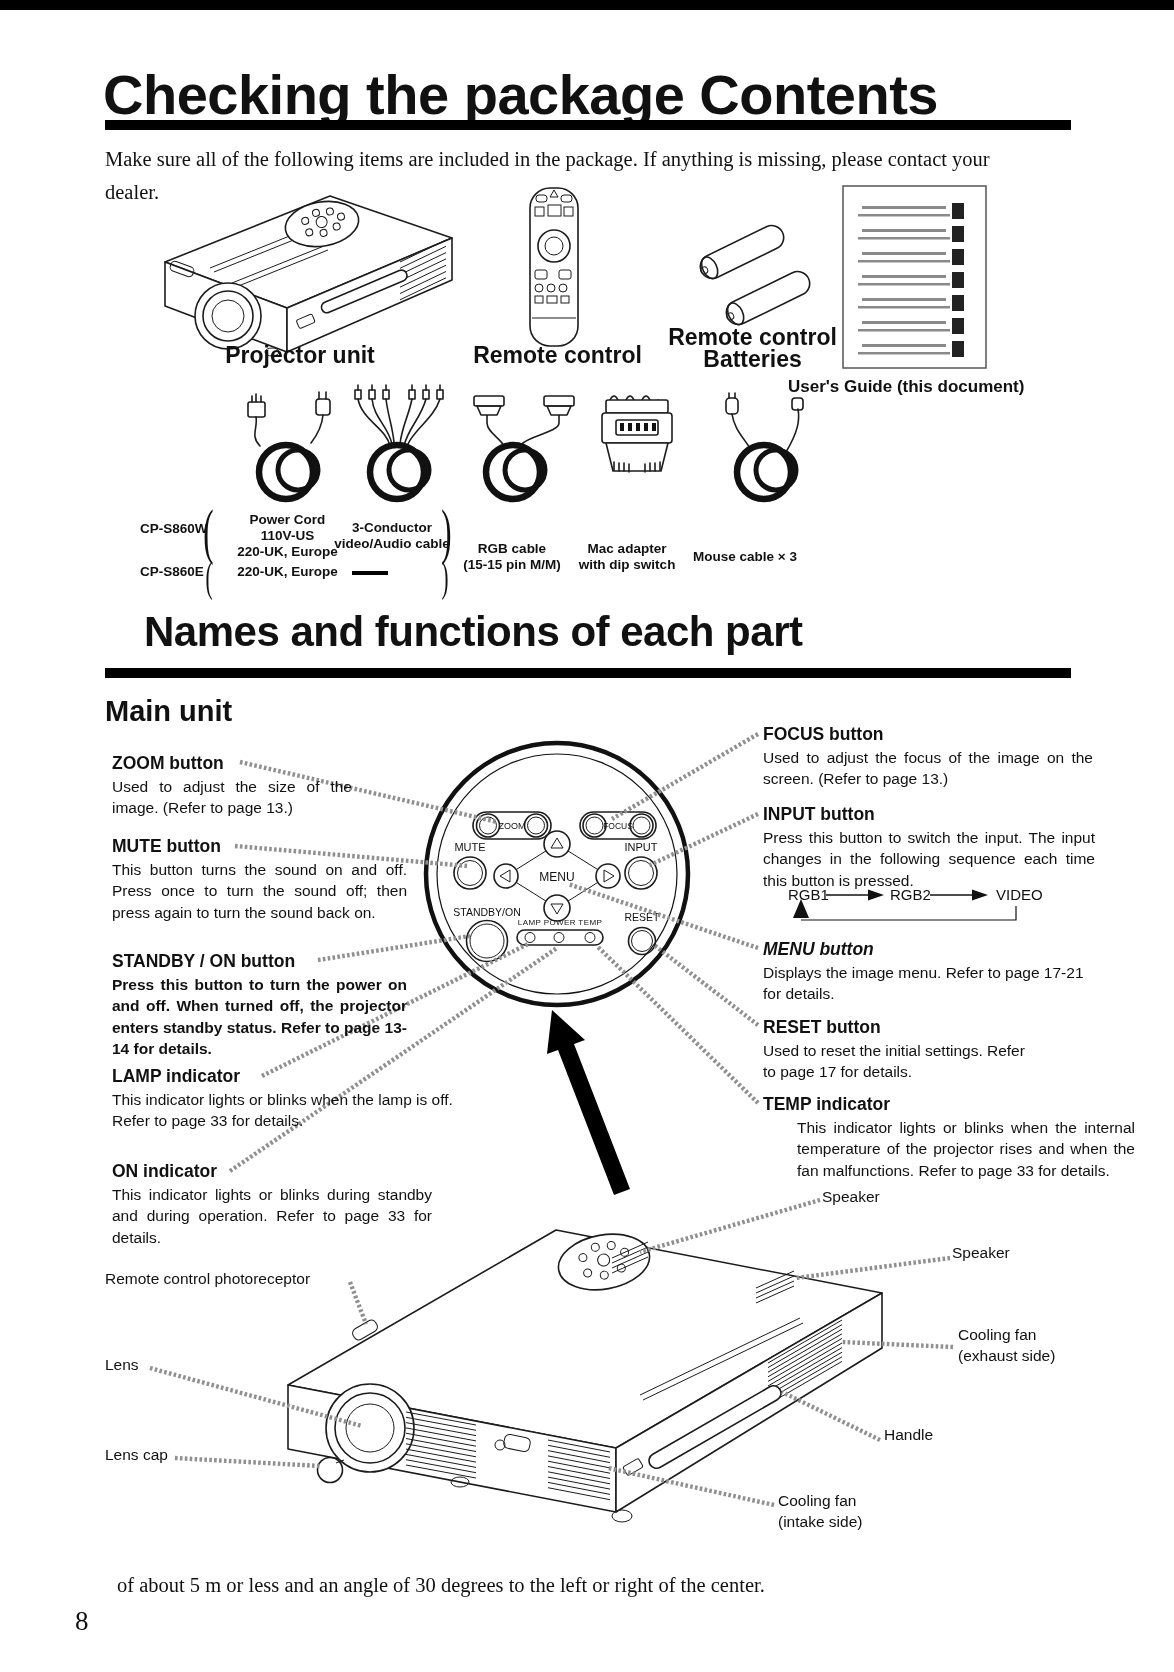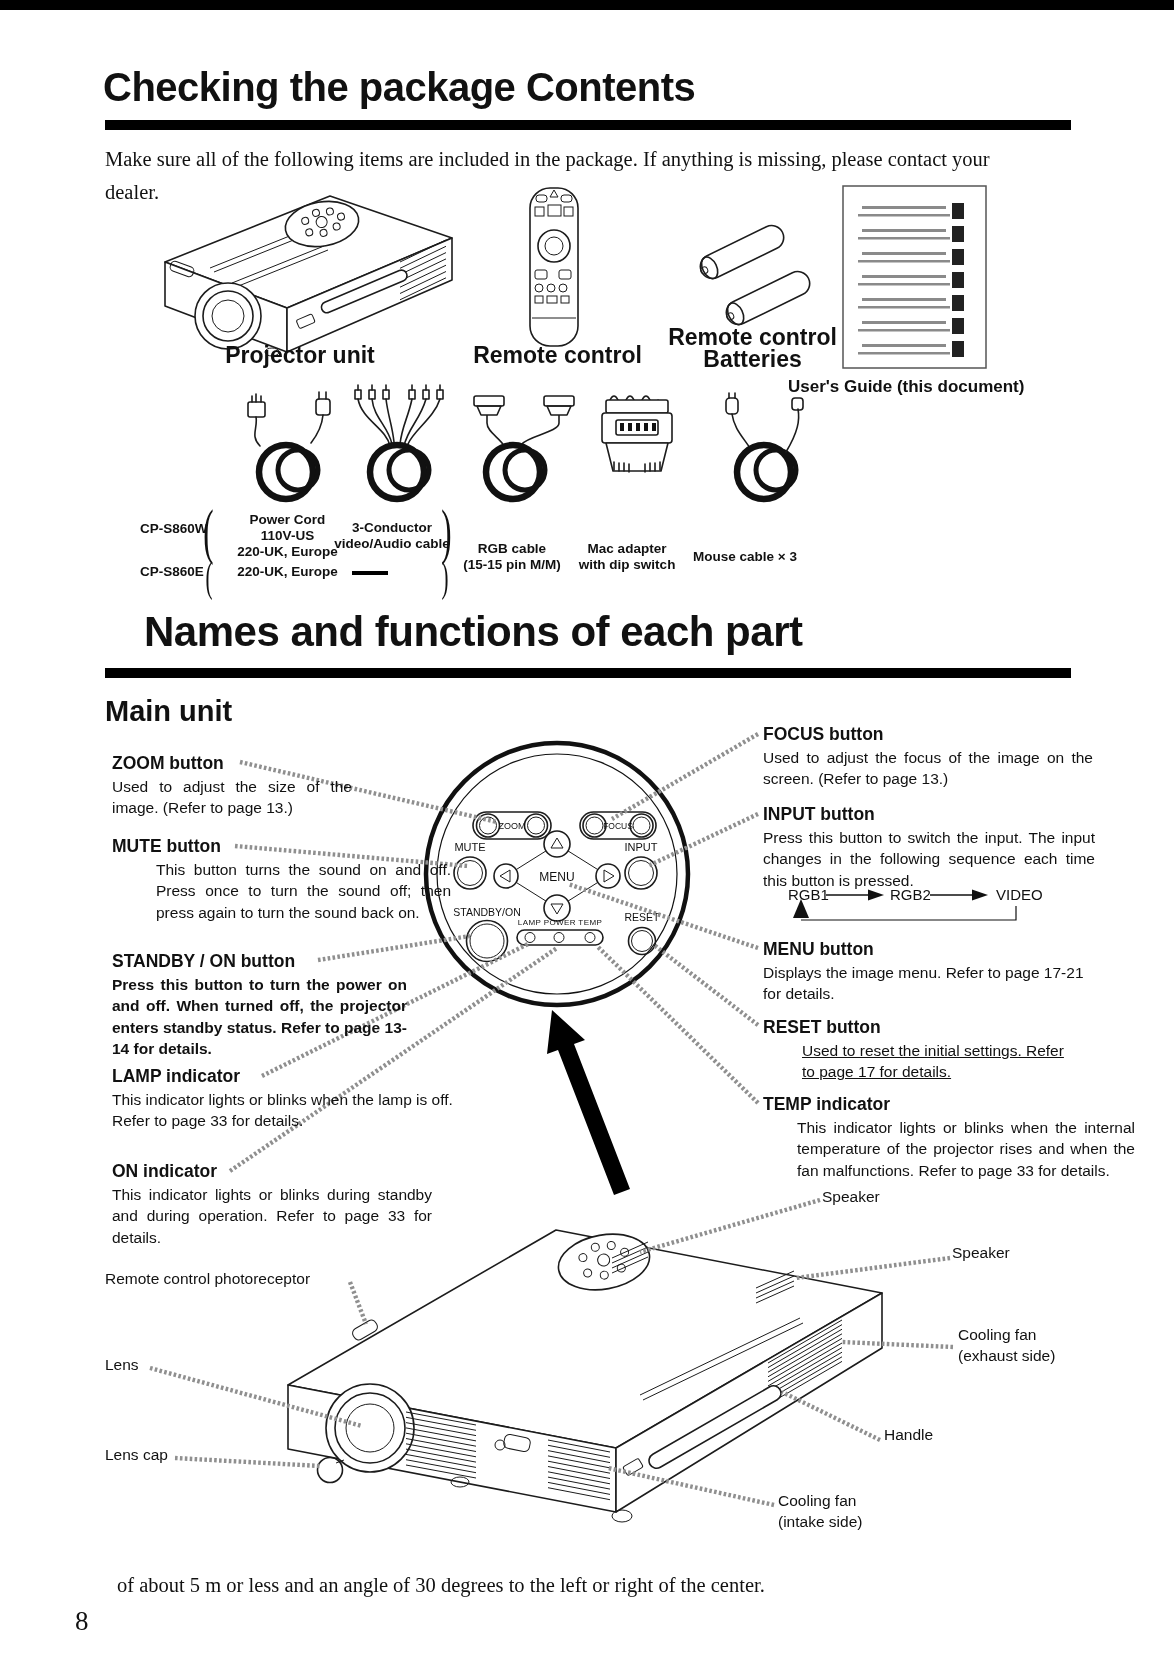--- a/index.html
+++ b/index.html
@@ -1,19 +1,19 @@
 <!DOCTYPE html>
 <html><head>
 <meta charset="utf-8">
 <style>
   html,body{margin:0;padding:0;background:#fff;}
   #page{position:relative;width:1174px;height:1672px;background:#fff;overflow:hidden;
         font-family:"Liberation Sans",sans-serif;color:#111;}
   .abs{position:absolute;}
-  .h1{font-weight:bold;font-size:40px;line-height:1.05;letter-spacing:-0.5px;}
+  .h1{font-weight:bold;font-size:56px;line-height:1.05;letter-spacing:-0.5px;}
   .h2{font-weight:bold;font-size:42px;line-height:1.05;letter-spacing:-0.5px;margin-left:41px;}
   .h3{font-weight:bold;font-size:29px;}
   .rule{background:#000;height:10px;}
   .topbar{background:#000;}
   .blabel{font-weight:bold;font-size:23px;text-align:center;}
   .clabel{font-weight:bold;font-size:13.5px;line-height:1.18;text-align:center;white-space:nowrap;}
   .clabel-l{font-weight:bold;font-size:13.5px;white-space:nowrap;}
   .term{font-weight:bold;font-size:17.5px;white-space:nowrap;}
   .desc{font-size:15.5px;line-height:1.38;text-align:justify;}
   .desc-l{font-size:15.5px;line-height:1.38;}
@@ -348,40 +348,40 @@
   <div class="abs clabel" style="left:567px;top:557px;width:120px;">with dip switch</div>
   <div class="abs clabel-l" style="left:693px;top:549px;">Mouse cable × 3</div>
 
   <div class="abs h2" style="left:103px;top:610px;">Names and functions of each part</div>
   <div class="abs rule" style="left:105px;top:668px;width:966px;"></div>
   <div class="abs h3" style="left:105px;top:695px;">Main unit</div>
 
   <div class="abs term" style="left:112px;top:753px;">ZOOM button</div>
   <div class="abs desc" style="left:112px;top:776px;width:240px;">Used to adjust the size of the image. (Refer to page 13.)</div>
   <div class="abs term" style="left:112px;top:836px;">MUTE button</div>
-  <div class="abs desc" style="left:112px;top:859px;width:295px;margin-left:44px;">This button turns the sound on and off. Press once to turn the sound off; then press again to turn the sound back on.</div>
+  <div class="abs desc" style="left:112px;top:859px;width:295px;">This button turns the sound on and off. Press once to turn the sound off; then press again to turn the sound back on.</div>
   <div class="abs term" style="left:112px;top:951px;">STANDBY / ON button</div>
   <div class="abs desc" style="left:112px;top:974px;width:295px;font-weight:bold;">Press this button to turn the power on and off. When turned off, the projector enters standby status. Refer to page 13-14 for details.</div>
   <div class="abs term" style="left:112px;top:1066px;">LAMP indicator</div>
   <div class="abs desc-l" style="left:112px;top:1089px;width:350px;">This indicator lights or blinks when the lamp is off. Refer to page 33 for details.</div>
   <div class="abs term" style="left:112px;top:1161px;">ON indicator</div>
   <div class="abs desc" style="left:112px;top:1184px;width:320px;">This indicator lights or blinks during standby and during operation. Refer to page 33 for details.</div>
 
   <div class="abs plain" style="left:105px;top:1270px;">Remote control photoreceptor</div>
   <div class="abs plain" style="left:105px;top:1356px;">Lens</div>
   <div class="abs plain" style="left:105px;top:1446px;">Lens cap</div>
 
   <div class="abs term" style="left:763px;top:724px;">FOCUS button</div>
   <div class="abs desc" style="left:763px;top:747px;width:330px;">Used to adjust the focus of the image on the screen. (Refer to page 13.)</div>
   <div class="abs term" style="left:763px;top:804px;">INPUT button</div>
   <div class="abs desc" style="left:763px;top:827px;width:332px;">Press this button to switch the input. The input changes in the following sequence each time this button is pressed.</div>
-  <div class="abs term" style="left:763px;top:939px;">MENU button</div>
+  <div class="abs term" style="left:763px;top:939px;font-style:italic;">MENU button</div>
   <div class="abs desc-l" style="left:763px;top:962px;width:330px;">Displays the image menu. Refer to page 17-21 for details.</div>
   <div class="abs term" style="left:763px;top:1017px;">RESET button</div>
-  <div class="abs desc-l" style="left:802px;top:1040px;width:262px;text-decoration:underline;">Used to reset the initial settings. Refer to page 17 for details.</div>
+  <div class="abs desc-l" style="left:763px;top:1040px;width:262px;">Used to reset the initial settings. Refer to page 17 for details.</div>
   <div class="abs term" style="left:763px;top:1094px;">TEMP indicator</div>
   <div class="abs desc" style="left:763px;top:1117px;width:338px;margin-left:34px;">This indicator lights or blinks when the internal temperature of the projector rises and when the fan malfunctions. Refer to page 33 for details.</div>
 
   <div class="abs plain" style="left:822px;top:1188px;">Speaker</div>
   <div class="abs plain" style="left:952px;top:1244px;">Speaker</div>
   <div class="abs plain" style="left:958px;top:1326px;">Cooling fan</div>
   <div class="abs plain" style="left:958px;top:1347px;">(exhaust side)</div>
   <div class="abs plain" style="left:884px;top:1426px;">Handle</div>
   <div class="abs plain" style="left:778px;top:1492px;">Cooling fan</div>
   <div class="abs plain" style="left:778px;top:1513px;">(intake side)</div>

